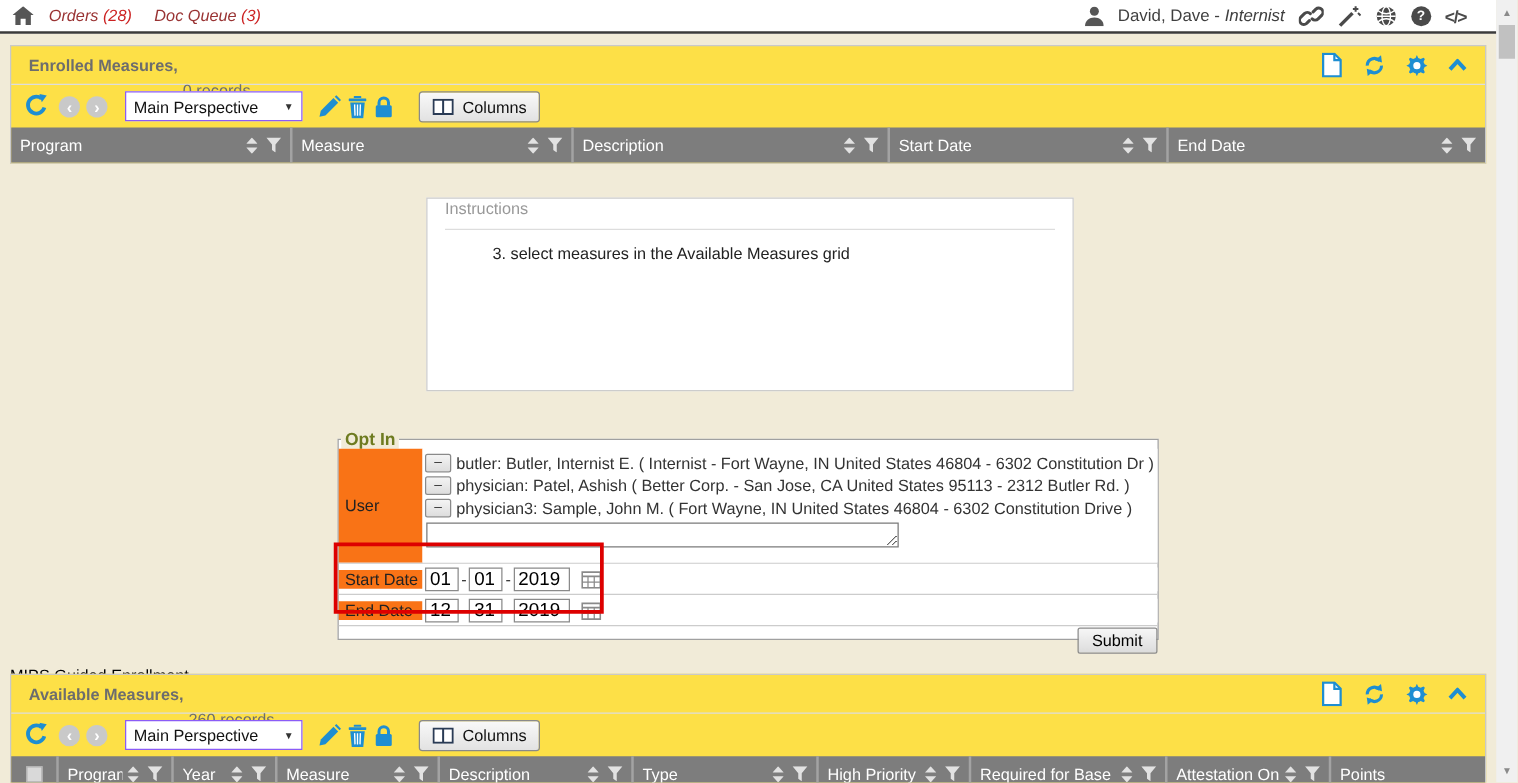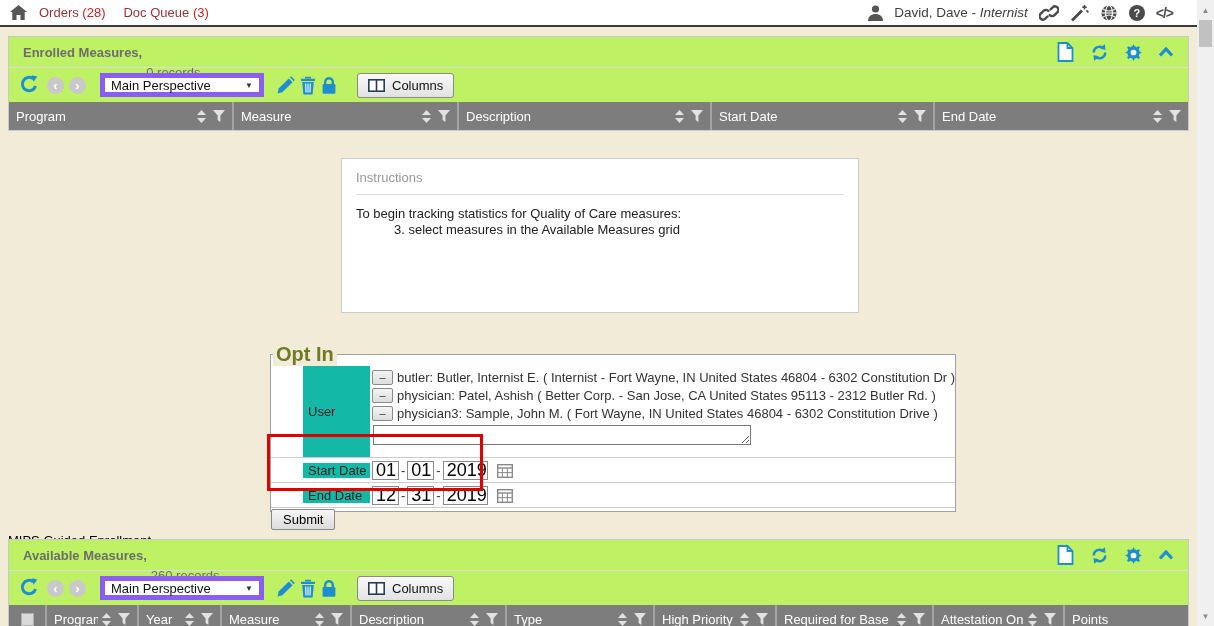--- a/index.html
+++ b/index.html
@@ -11,50 +11,50 @@
     position: relative;
     color: #222;
   }
   
   .topbar {
     position: absolute; left:0; top:0; width:1197px; height:27px;
     background:#fff; border-bottom:2px solid #3b3b3b;
     display:flex; align-items:center; padding:0 10px;
   }
   .topbar .nav { display:flex; align-items:center; gap:18px; margin-left:12px; }
-  .navlink { cursor:pointer; }
+  .navlink { cursor:pointer;font-style:italic; }
   .navlink .lbl { color:#993333; }
   .navlink .cnt { color:#cc2222; }
   .topbar-right { margin-left:auto; display:flex; align-items:center; gap:11px; margin-right:14px; }
   .username { color:#3f3f3f; font-size:13.5px; white-space:nowrap; }
   .username i { font-style:italic; }
   .code-glyph { font-weight:bold; color:#4a4a4a; font-size:14px; letter-spacing:-1px; }
   .icon { display:inline-flex; align-items:center; justify-content:center; }
   .help-circle { width:16px; height:16px; border-radius:50%; background:#4a4a4a; color:#fff;
     font-weight:bold; font-size:11px; display:flex; align-items:center; justify-content:center; }
   
   .panel {
-    position:absolute; left:8px; width:1181px; background:#bef264;
+    position:absolute; left:8px; width:1181px; background:#fde047;
     border:1px solid #c9c9c9;
   }
   .panel-header {
     height:31px; display:flex; align-items:center; padding:0 14px;
     border-bottom:1px solid #ddd;
   }
   .panel-title { color:#6d6d6d; font-weight:bold; }
   .panel-records { color:#6d6d6d; margin-left:4px;margin-top:40px; }
   .panel-icons { margin-left:auto; display:flex; align-items:center; gap:16px; }
   .panel-icons .icon { cursor:pointer; }
   .toolbar { height:34px; display:flex; align-items:center; padding:0 10px; }
   .tb-circle { width:17px; height:17px; border-radius:50%; background:#c9c9c9; color:#fff;
     font-weight:bold; font-size:13px; display:flex; align-items:center; justify-content:center;
     line-height:1; }
   .tb-gap { width:8px; }
   .fake-select {
-    width:164px; height:24px; border:5px solid #8b5cf6; background:#fff;
+    width:142px; height:24px; border:1px solid #8b5cf6; background:#fff;
     display:flex; align-items:center; padding:0 6px; margin:0 12px 0 14px; cursor:pointer;
   }
   .fake-select .val { flex:1; color:#111; }
   .caret { font-size:8px; color:#333; }
   .btn {
     display:inline-flex; align-items:center; gap:7px; height:25px; padding:0 10px;
     border:1px solid #8a8a8a; border-radius:3px; color:#111; cursor:pointer;
     background:linear-gradient(#f9f9f9,#e2e2e2);
   }
   .btn-columns { margin-left:20px; }
@@ -69,60 +69,60 @@
   .gh-icons { display:flex; align-items:center; gap:7px; margin-left:4px; }
   .chk { width:13px; height:13px; background:#d9d9d9; border:1px solid #b0b0b0; margin:0 auto; }
   
   .c0{width:225px}.c1{width:225px}.c2{width:253px}.c3{width:223px}.c4{width:253px}
   
   .b0{width:38px}.b1{width:92px}.b2{width:83px}.b3{width:130px}.b4{width:155px}
   .b5{width:148px}.b6{width:122px}.b7{width:157px}.b8{width:131px}.b9{width:123px}
   
   .instructions {
     position:absolute; left:341px; top:158px; width:518px; height:155px;
-    background:#fff; border:1px solid #ccc; padding:11px 14px;
+    background:#fff; border:1px solid #ccc; padding:0 14px;
   }
   .instructions h3 { font-size:13px; font-weight:normal; color:#999; }
   .instructions hr { border:none; border-top:1px solid #ddd; margin:9px 0 11px; }
   .instr-step { margin-left:38px; line-height:15.5px; }
   .instr-line { line-height:15.5px; }
   .instr-footer { margin-top:13px; line-height:15.5px; width:470px; }
   
   fieldset.optin {
     position:absolute; left:270px; top:343px; width:657px; height:169px;
     border:1px solid #a0a0a0; background:#fff;
   }
   fieldset.optin legend {
-    font-weight:bold; color:#6e7b20; font-size:20px; padding:0 3px; margin-left:2px;
+    font-weight:bold; color:#6e7b20; font-size:14px; padding:0 3px; margin-left:2px;
     background:#f1ebd8;
   }
   .oi-row { display:flex; border-bottom:1px solid #ccc; }
   .oi-row:last-child { border-bottom:none; }
-  .oi-label { width:67px; background:#14b8a6; display:flex; align-items:center;
-    padding-left:5px; flex-shrink:0;margin-left:32px; }
+  .oi-label { width:67px; background:#f97316; display:flex; align-items:center;
+    padding-left:5px; flex-shrink:0; }
   .oi-content { flex:1; background:#fff; padding:2px 0 0 2px; }
   .user-line { display:flex; align-items:center; height:18px; white-space:nowrap; }
   .mini-btn {
     width:21px; height:15px; margin-right:4px; border:1px solid #8a8a8a; border-radius:2px;
     background:linear-gradient(#f4f4f4,#ddd); font-size:11px; line-height:12px;
     display:inline-flex; align-items:center; justify-content:center; cursor:pointer; color:#333;
   }
   .user-text { color:#333; }
   textarea.user-area {
     width:378px; height:20px; border:1px solid #7a7a7a; margin:3px 0 3px 1px;
     resize:both; font-family:"Liberation Sans",sans-serif;
   }
   .date-row { height:25px; align-items:center; }
   .date-row .oi-content { display:flex; align-items:center; padding:0 0 0 2px; }
   .date-input { width:27px; height:19px; border:1px solid #8a8a8a; padding-left:3px;
-    font-size:18px; font-family:"Liberation Sans",sans-serif; }
+    font-size:15px; font-family:"Liberation Sans",sans-serif; }
   .date-input.year { width:45px; }
   .dash { margin:0 2px; color:#333; }
   .cal { margin-left:9px; cursor:pointer; }
-  .submit-row { height:23px; justify-content:flex-start; align-items:center; display:flex; }
+  .submit-row { height:23px; justify-content:flex-end; align-items:center; display:flex; }
   .submit-btn { height:21px; padding:0 11px; border:1px solid #8a8a8a; border-radius:2px;
     background:linear-gradient(#f6f6f6,#dcdcdc); font-size:13px; cursor:pointer;
     font-family:"Liberation Sans",sans-serif; }
   
   .red-box { position:absolute; left:267px; top:434px; width:216px; height:57px;
     border:3px solid #dd0000; pointer-events:none; z-index:5; }
   
   .mips { position:absolute; left:8px; top:513px; color:#000; text-decoration:underline;
     cursor:pointer;margin-top:20px; }
   
@@ -357,21 +357,20 @@
             </svg>
           </span>
         </span>
     </div>
   </div>
 </div>
 
 <div class="instructions">
   <h3>Instructions</h3>
   <hr>
-  <div class="instr-line">To begin tracking statistics for Quality of Care measures:</div>
   <div class="instr-step">3. select measures in the Available Measures grid</div>
 </div>
 
 <fieldset class="optin">
   <legend>Opt In</legend>
   <div class="oi-row" style="height:92px;">
     <div class="oi-label">User</div>
     <div class="oi-content">
       <div class="user-line">
         <span class="mini-btn">–</span>

